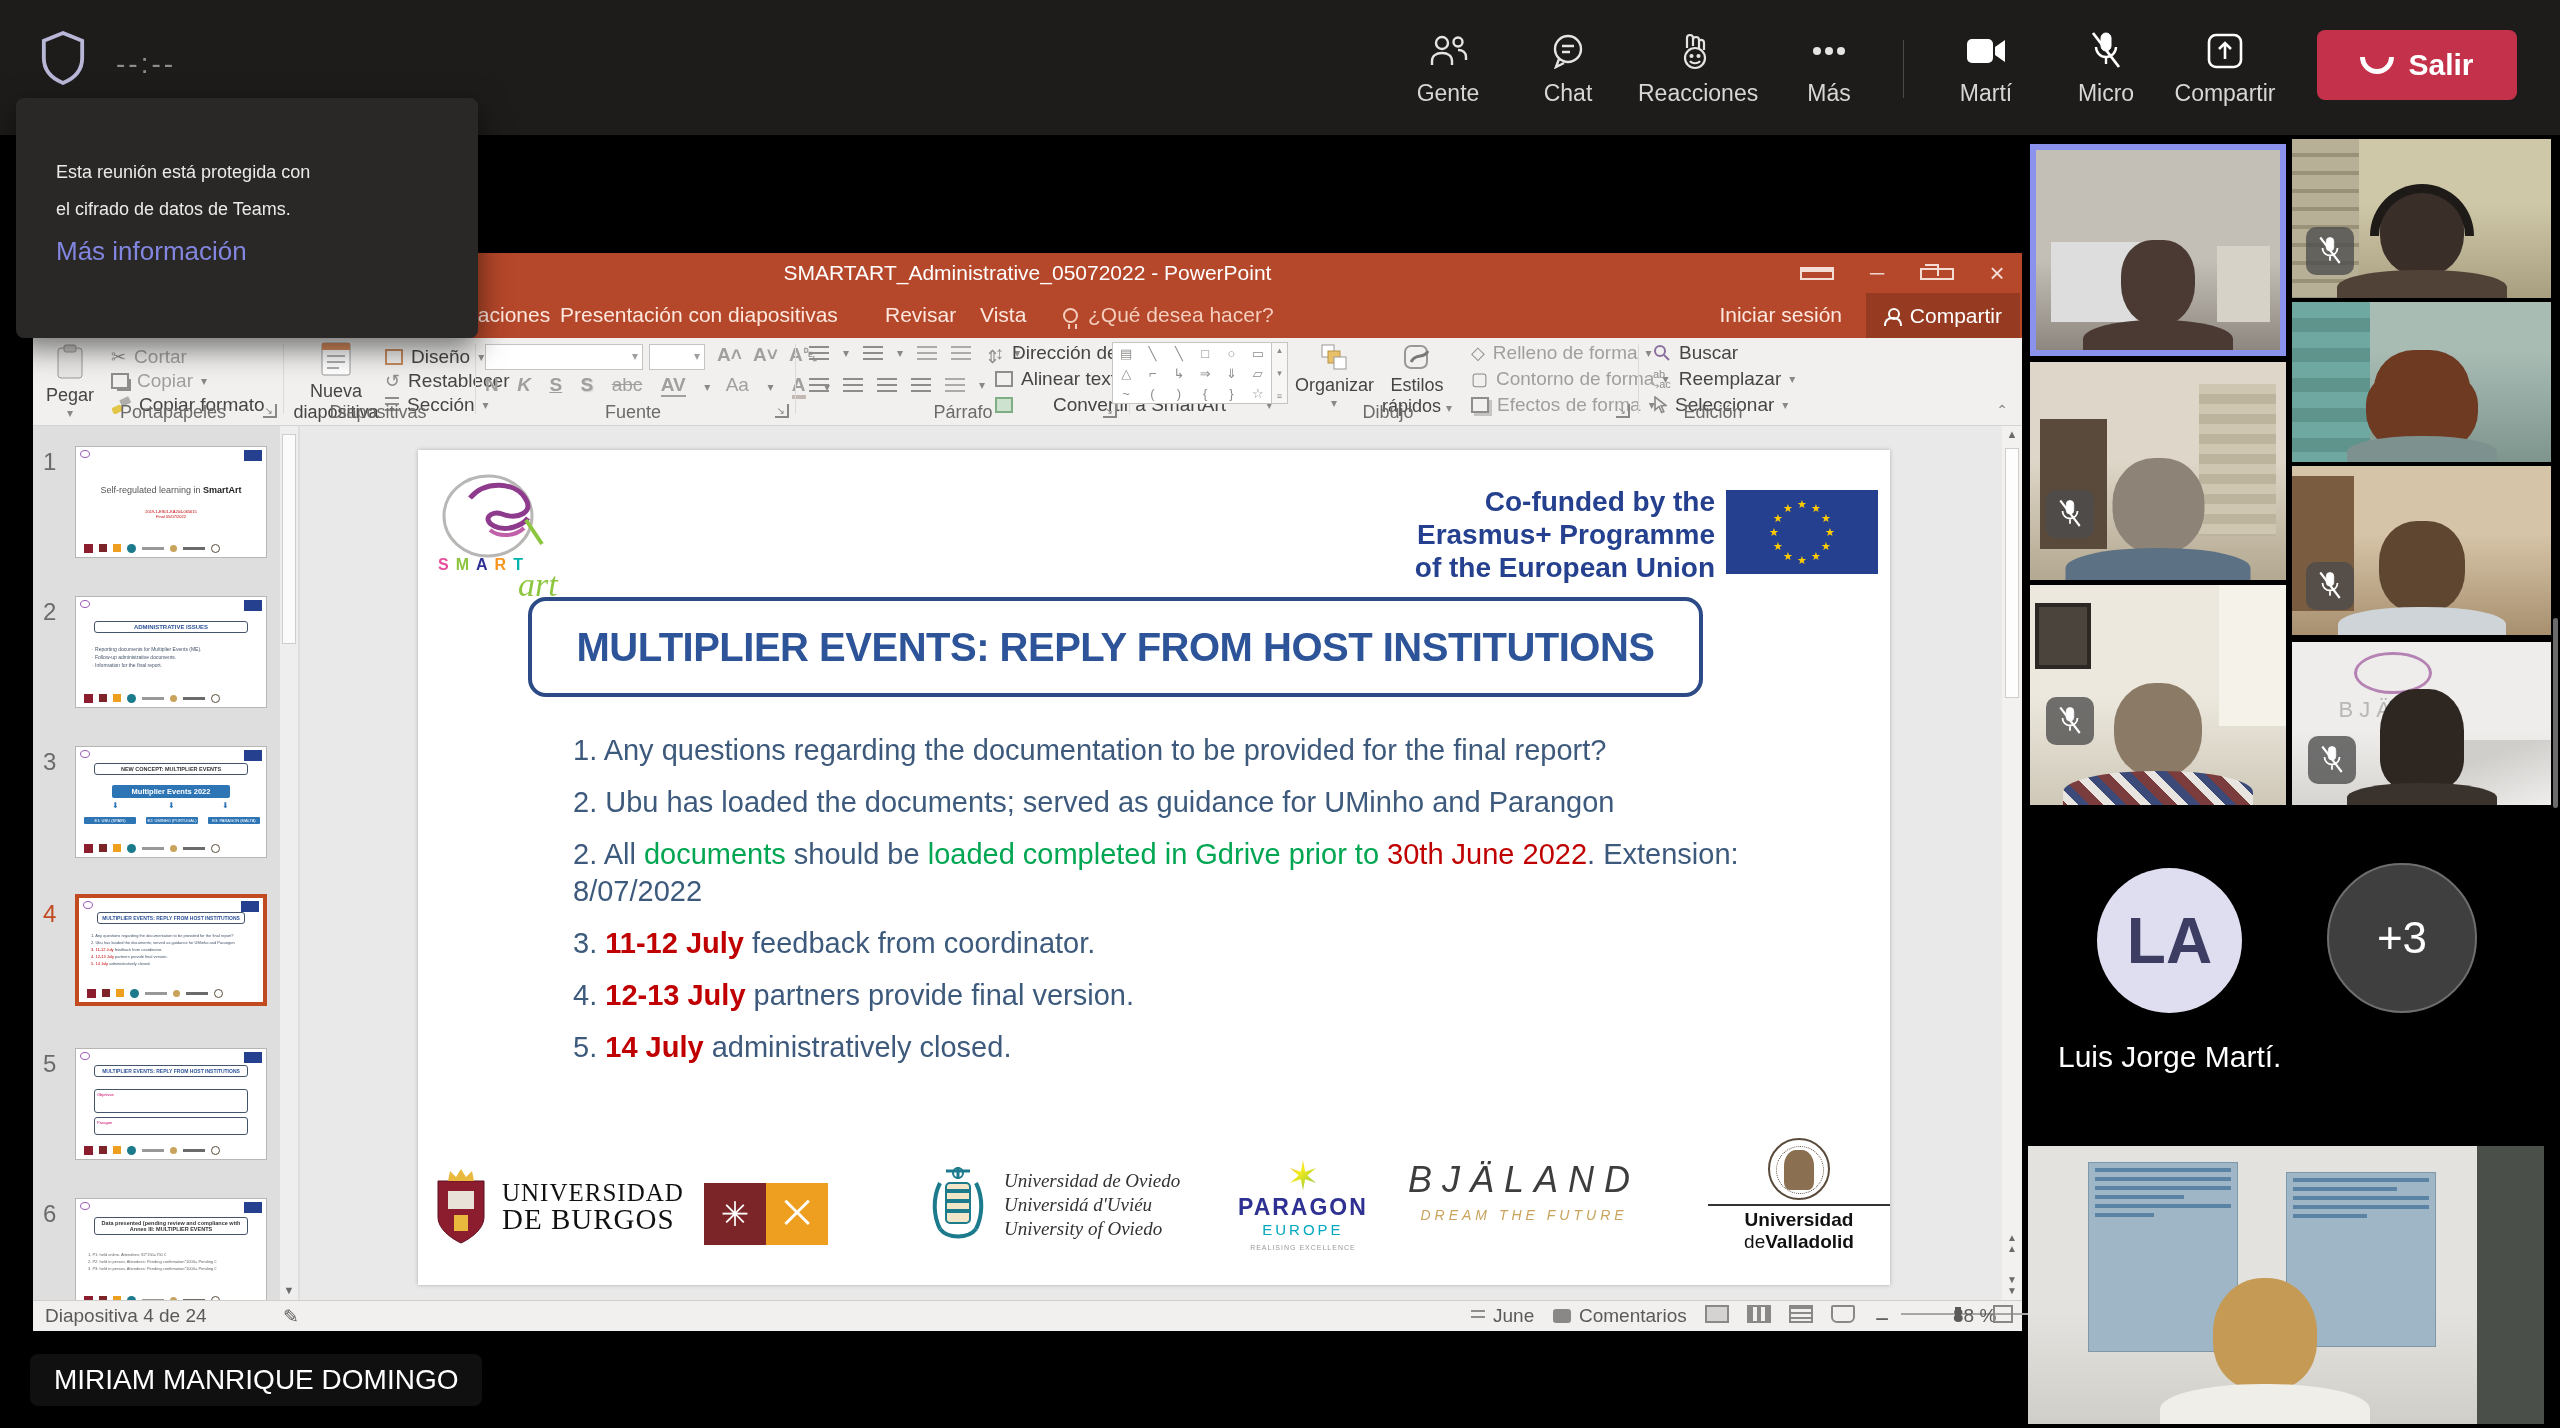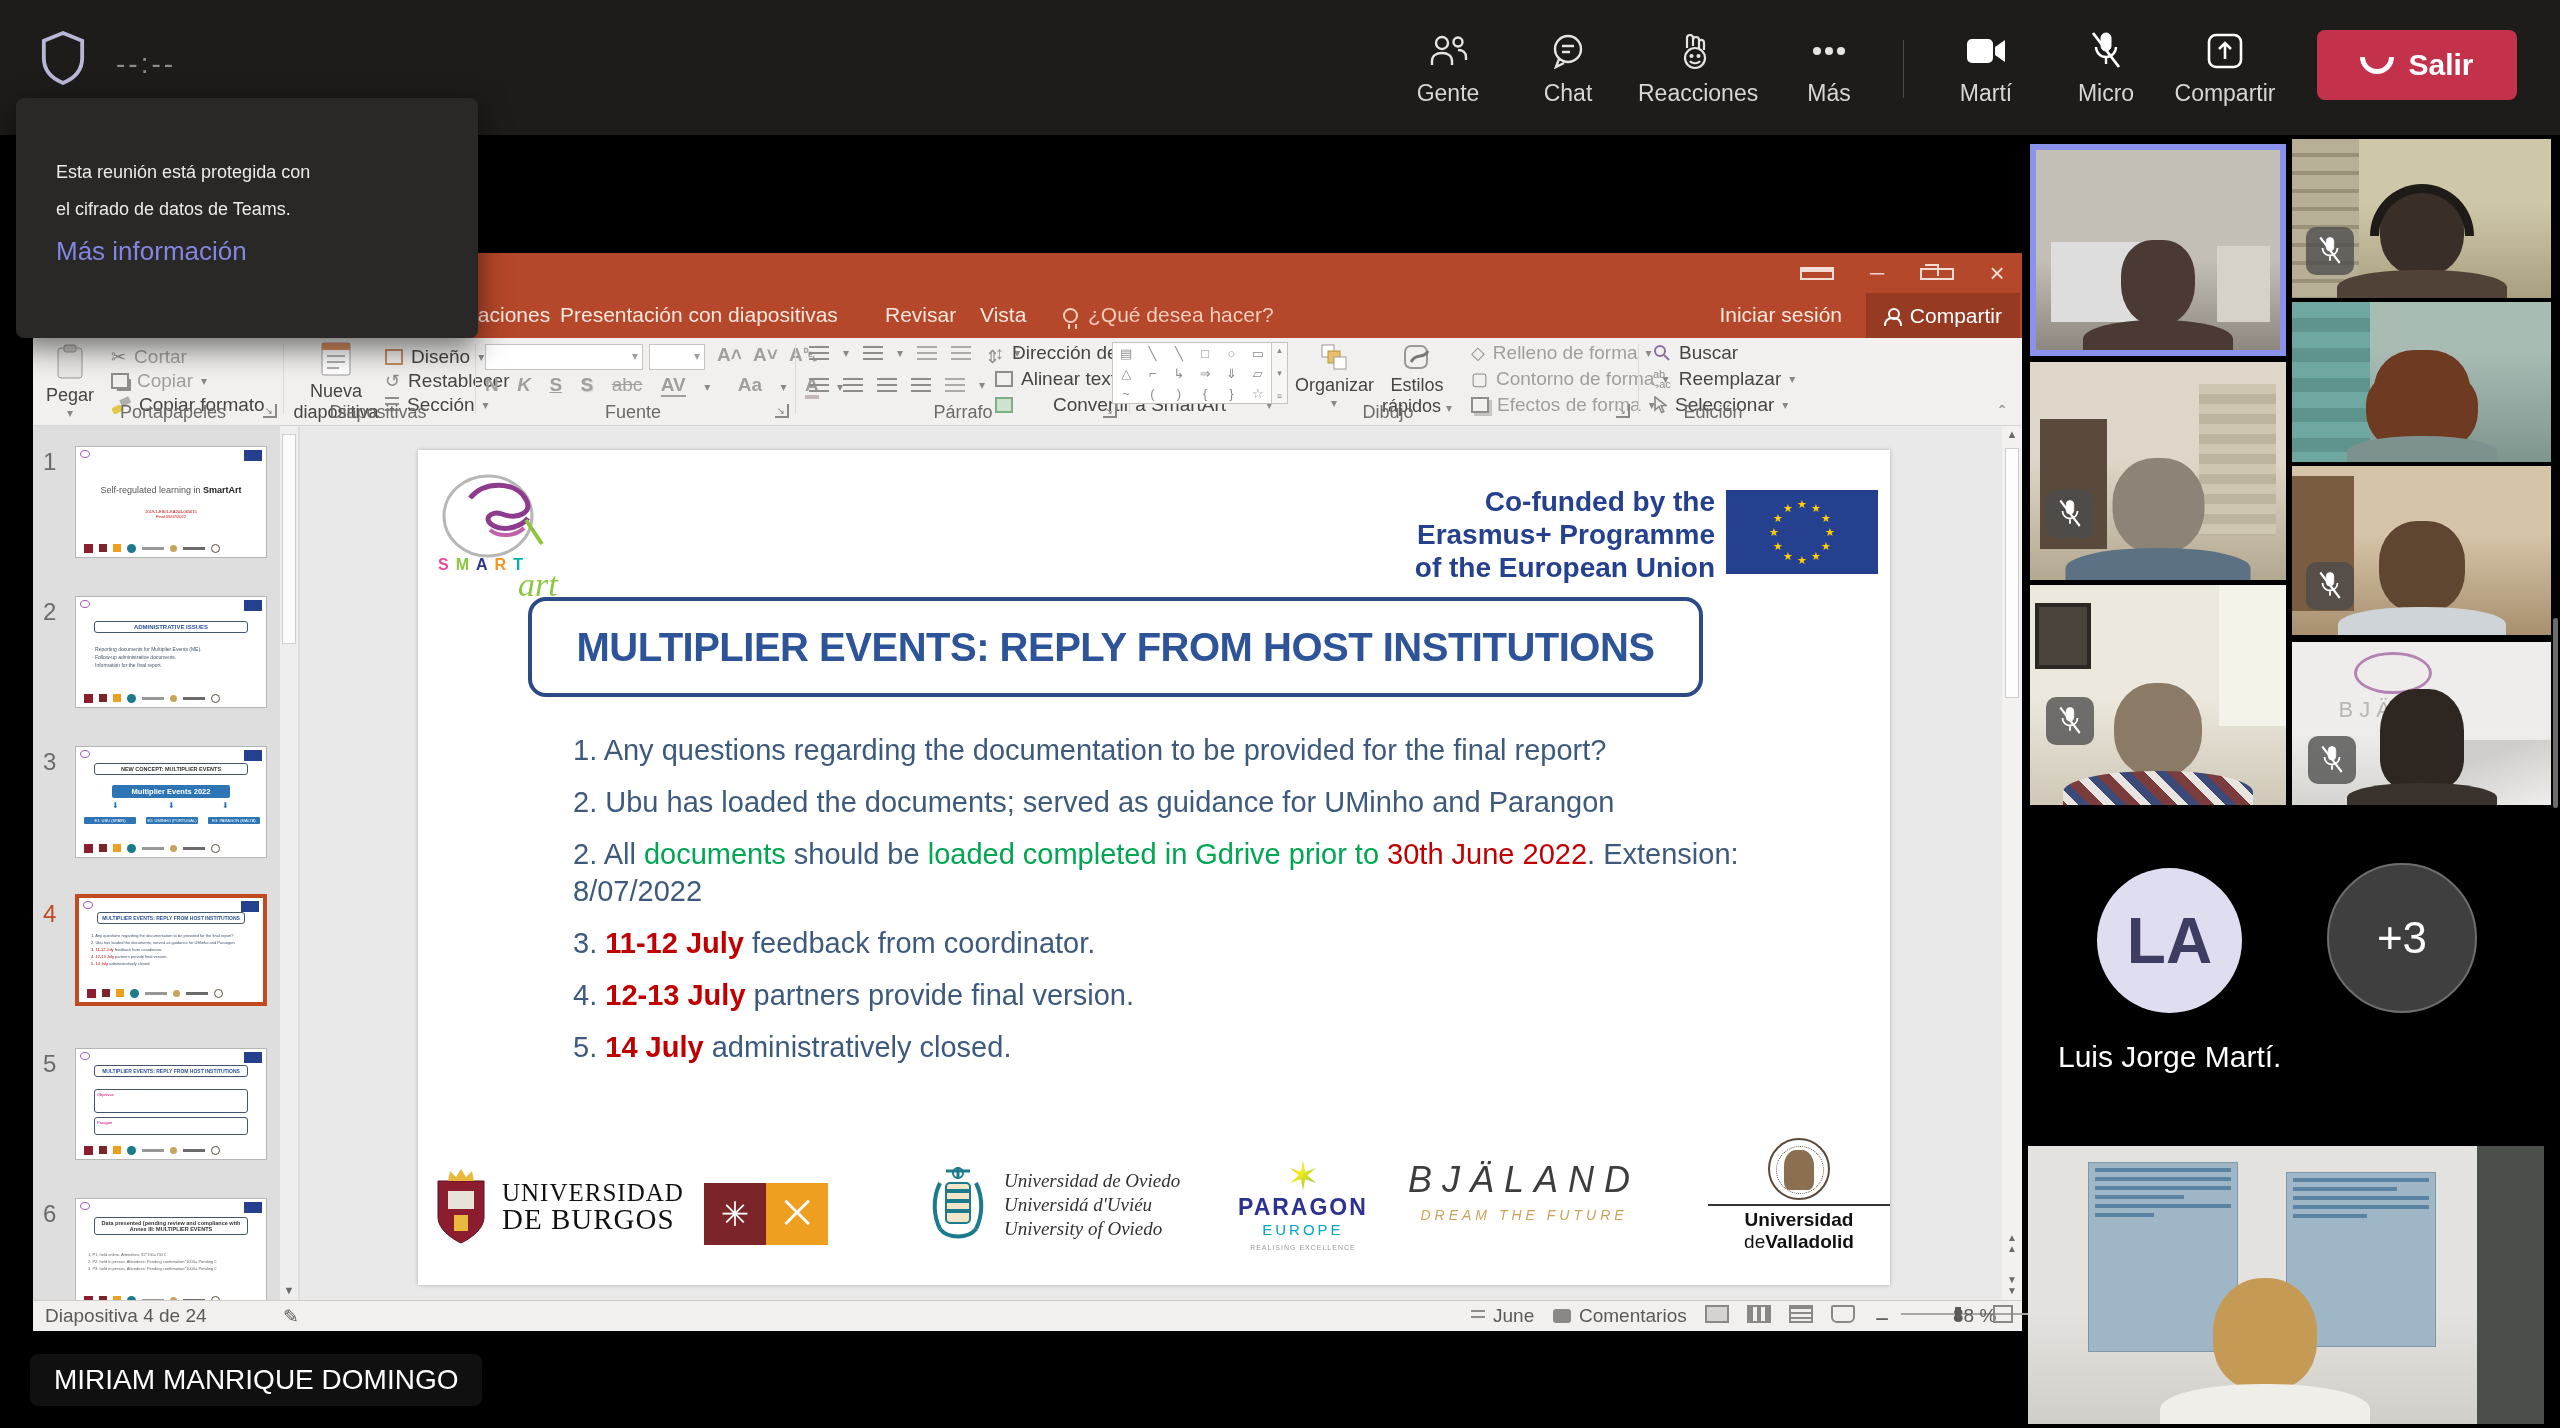--- a/index.html
+++ b/index.html
@@ -271,20 +271,21 @@
 
   <div id="notif" class="abs">
     <div class="line">Esta reunión está protegida con</div>
     <div class="line">el cifrado de datos de Teams.</div>
     <div class="link">Más información</div>
   </div>
 
   <div id="ppt" class="abs">
 
     <div id="ppt-titlebar" class="abs">
+      <div id="ppt-title">SMARTART_Administrative_05072022 - PowerPoint</div>
       <div class="win-ctrls">
         <span><span class="wc-box" style="border-top-width:5px;"></span></span>
         <span>─</span>
         <span><span class="wc-restore"></span></span>
         <span style="font-size:26px;">×</span>
       </div>
     </div>
 
     <div id="ppt-tabrow" class="abs">
       <span class="ppt-tab" style="left:397px;">Animaciones</span>
@@ -364,21 +365,21 @@
       <span class="rb-item dis" style="left:720px; top:6px; font-weight:bold;">A˅</span>
       <span class="rb-item dis" style="left:756px; top:6px; font-weight:bold;">A␡</span>
       <div style="position:absolute; left:452px; top:36px;">
         <span class="fontbtn">N</span>
         <span class="fontbtn" style="font-style:italic;">K</span>
         <span class="fontbtn" style="text-decoration:underline;">S</span>
         <span class="fontbtn" style="text-shadow:1px 1px 1px #ccc;">S</span>
         <span class="fontbtn" style="text-decoration:line-through; font-weight:normal;">abc</span>
         <span class="fontbtn" style="border-bottom:2px solid #a19f9d;">AV</span>
         <span class="dd">▾</span>
-        <span class="fontbtn" style="margin-left:23px; font-weight:bold;">Aa</span>
+        <span class="fontbtn" style="margin-left:11px; font-weight:normal;">Aa</span>
         <span class="dd">▾</span>
         <span class="fontbtn" style="margin-left:14px; border-bottom:4px solid #c4b8b4;">A</span>
         <span class="dd">▾</span>
       </div>
       <div class="rb-label" style="left:520px;">Fuente</div>
       <div class="launcher" style="left:742px;"></div>
       <div class="rb-sep" style="left:762px;"></div>
 
       <div style="position:absolute; left:776px; top:8px; display:flex; gap:14px;">
         <span class="ic-lines"></span>

